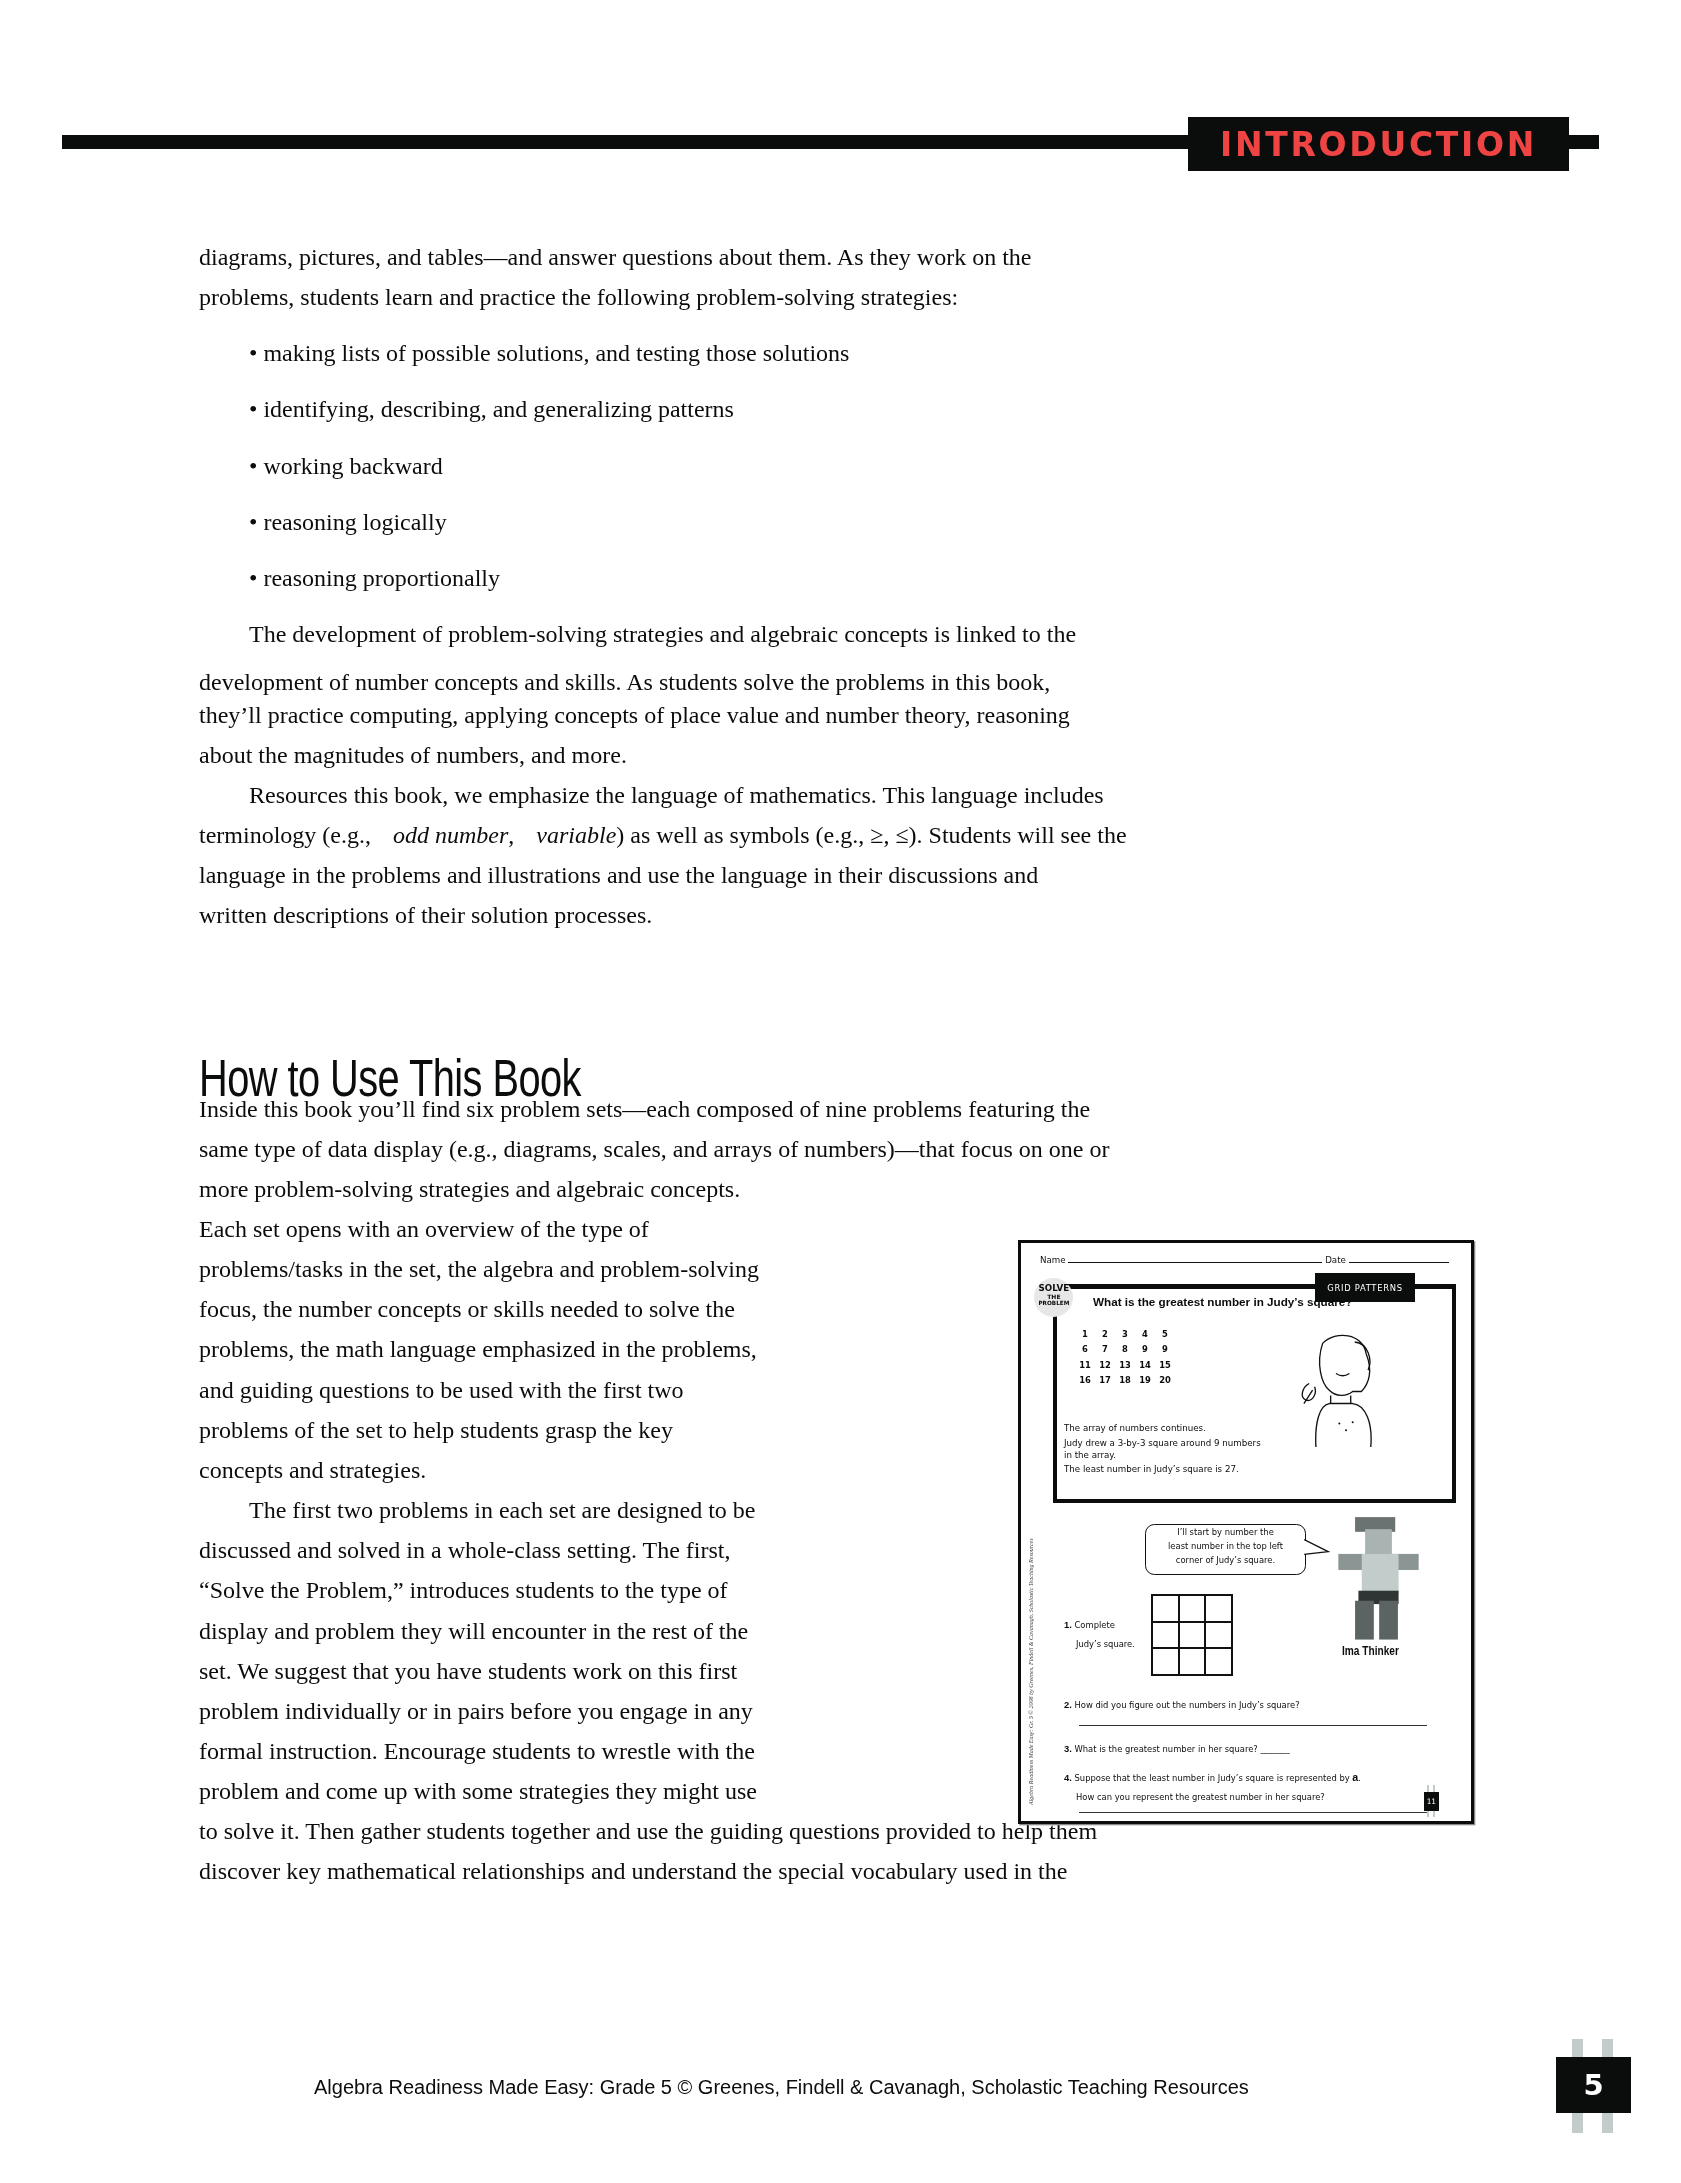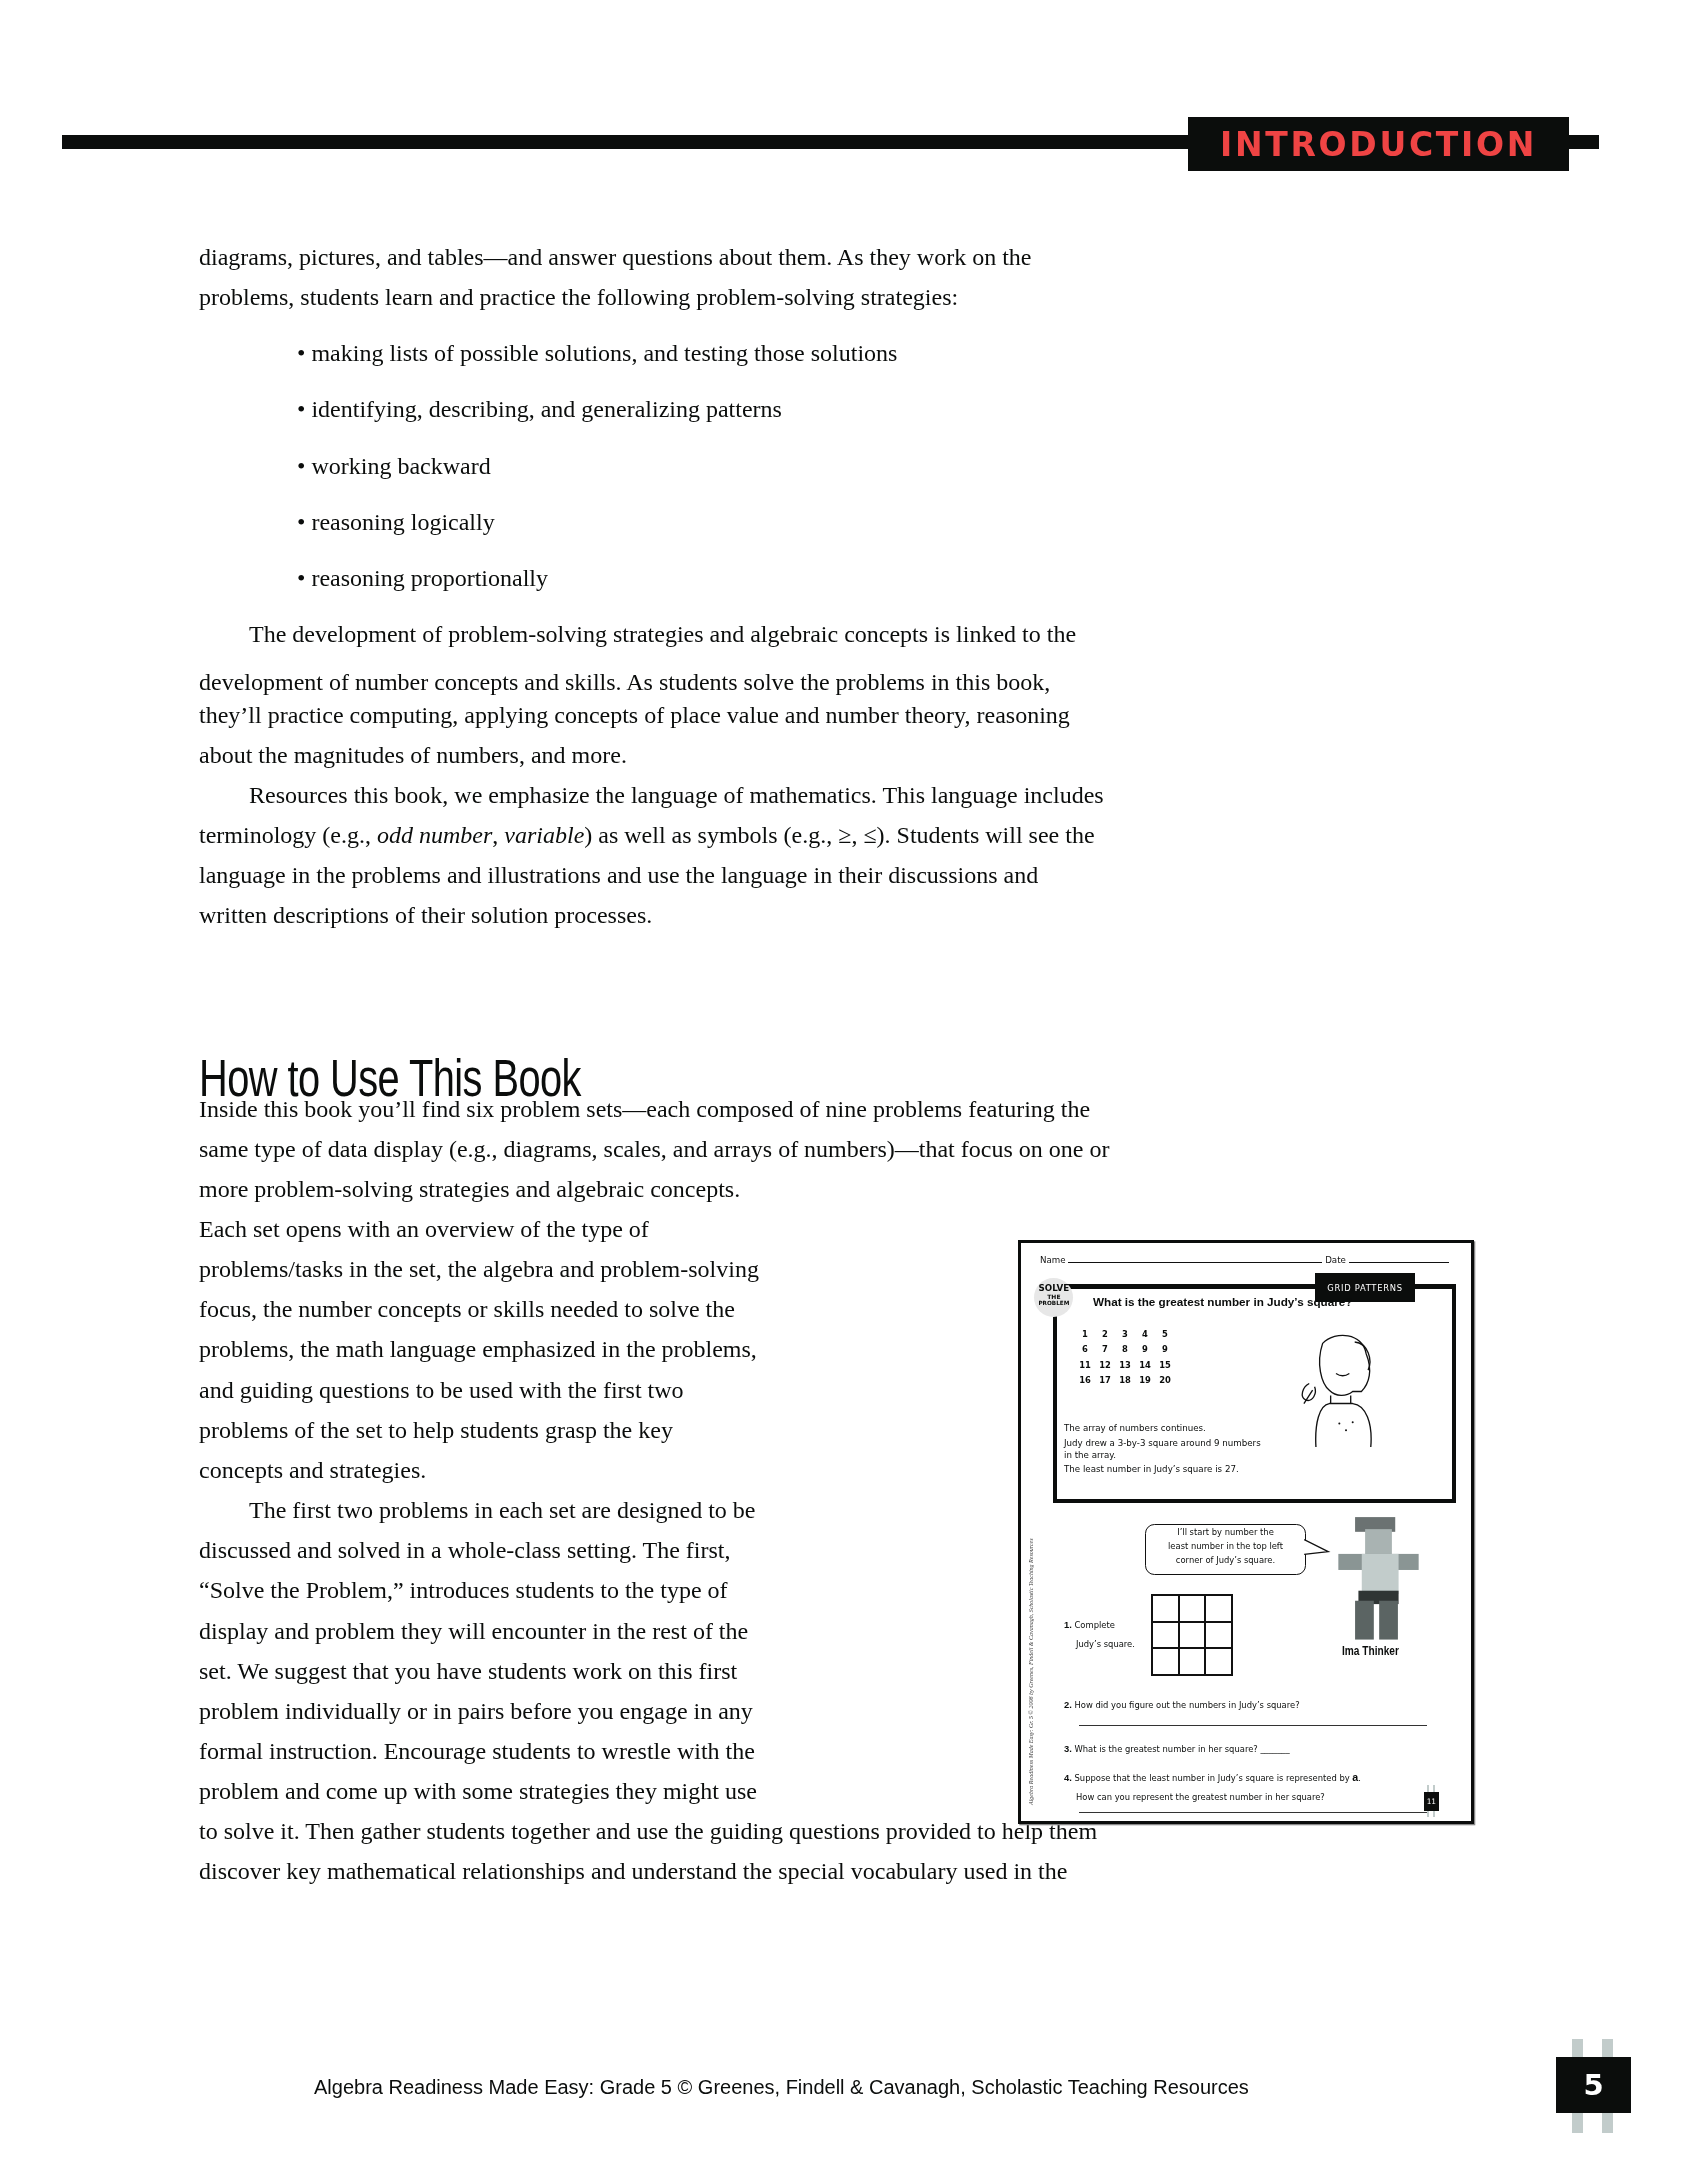--- a/index.html
+++ b/index.html
@@ -7,23 +7,23 @@
 
   
   #top-bar { position: absolute; left: 62px; top: 135px; width: 1537px; height: 14px; background: #0b0d0c; }
   #section-tab { position: absolute; left: 1188px; top: 117px; width: 381px; height: 54px; background: #0b0d0c;
     color: #ef4444; font-family: "DejaVu Sans", sans-serif; font-weight: bold; font-size: 33px; letter-spacing: 2.7px;
     display: flex; align-items: center; justify-content: center; }
 
   
   .line { position: absolute; left: 199px; font-size: 24px; line-height: 41px; white-space: nowrap;
     font-family: "Liberation Serif", "DejaVu Serif", serif; transform-origin: left center; }
-  .bullet { left: 249px; margin-left: 48px; }
+  .bullet { left: 249px; }
   .indent { text-indent: 50px; }
-  .em { font-style: italic; }
+  .em { font-style: italic; margin-left: 16px; }
 
   #section-heading { position: absolute; left: 199px; top: 1049px; font-family: "Liberation Sans", "DejaVu Sans", sans-serif;
     font-size: 51px; font-weight: normal; transform: scaleX(0.78); transform-origin: left top; letter-spacing: -0.7px; }
 
   
   #worksheet { position: absolute; left: 1018px; top: 1240px; width: 450px; height: 578px; border: 3.3px solid #0b0d0c;
     background: #fff; box-shadow: 1.3px 1.3px 0 #888; }
   .ws-abs { position: absolute; }
   .ws-small { font-family: "DejaVu Sans", sans-serif; font-size: 8.7px; color: #111; white-space: nowrap; }
   #ws-name-row { left: 19px; top: 10.7px; width: 415px; }

